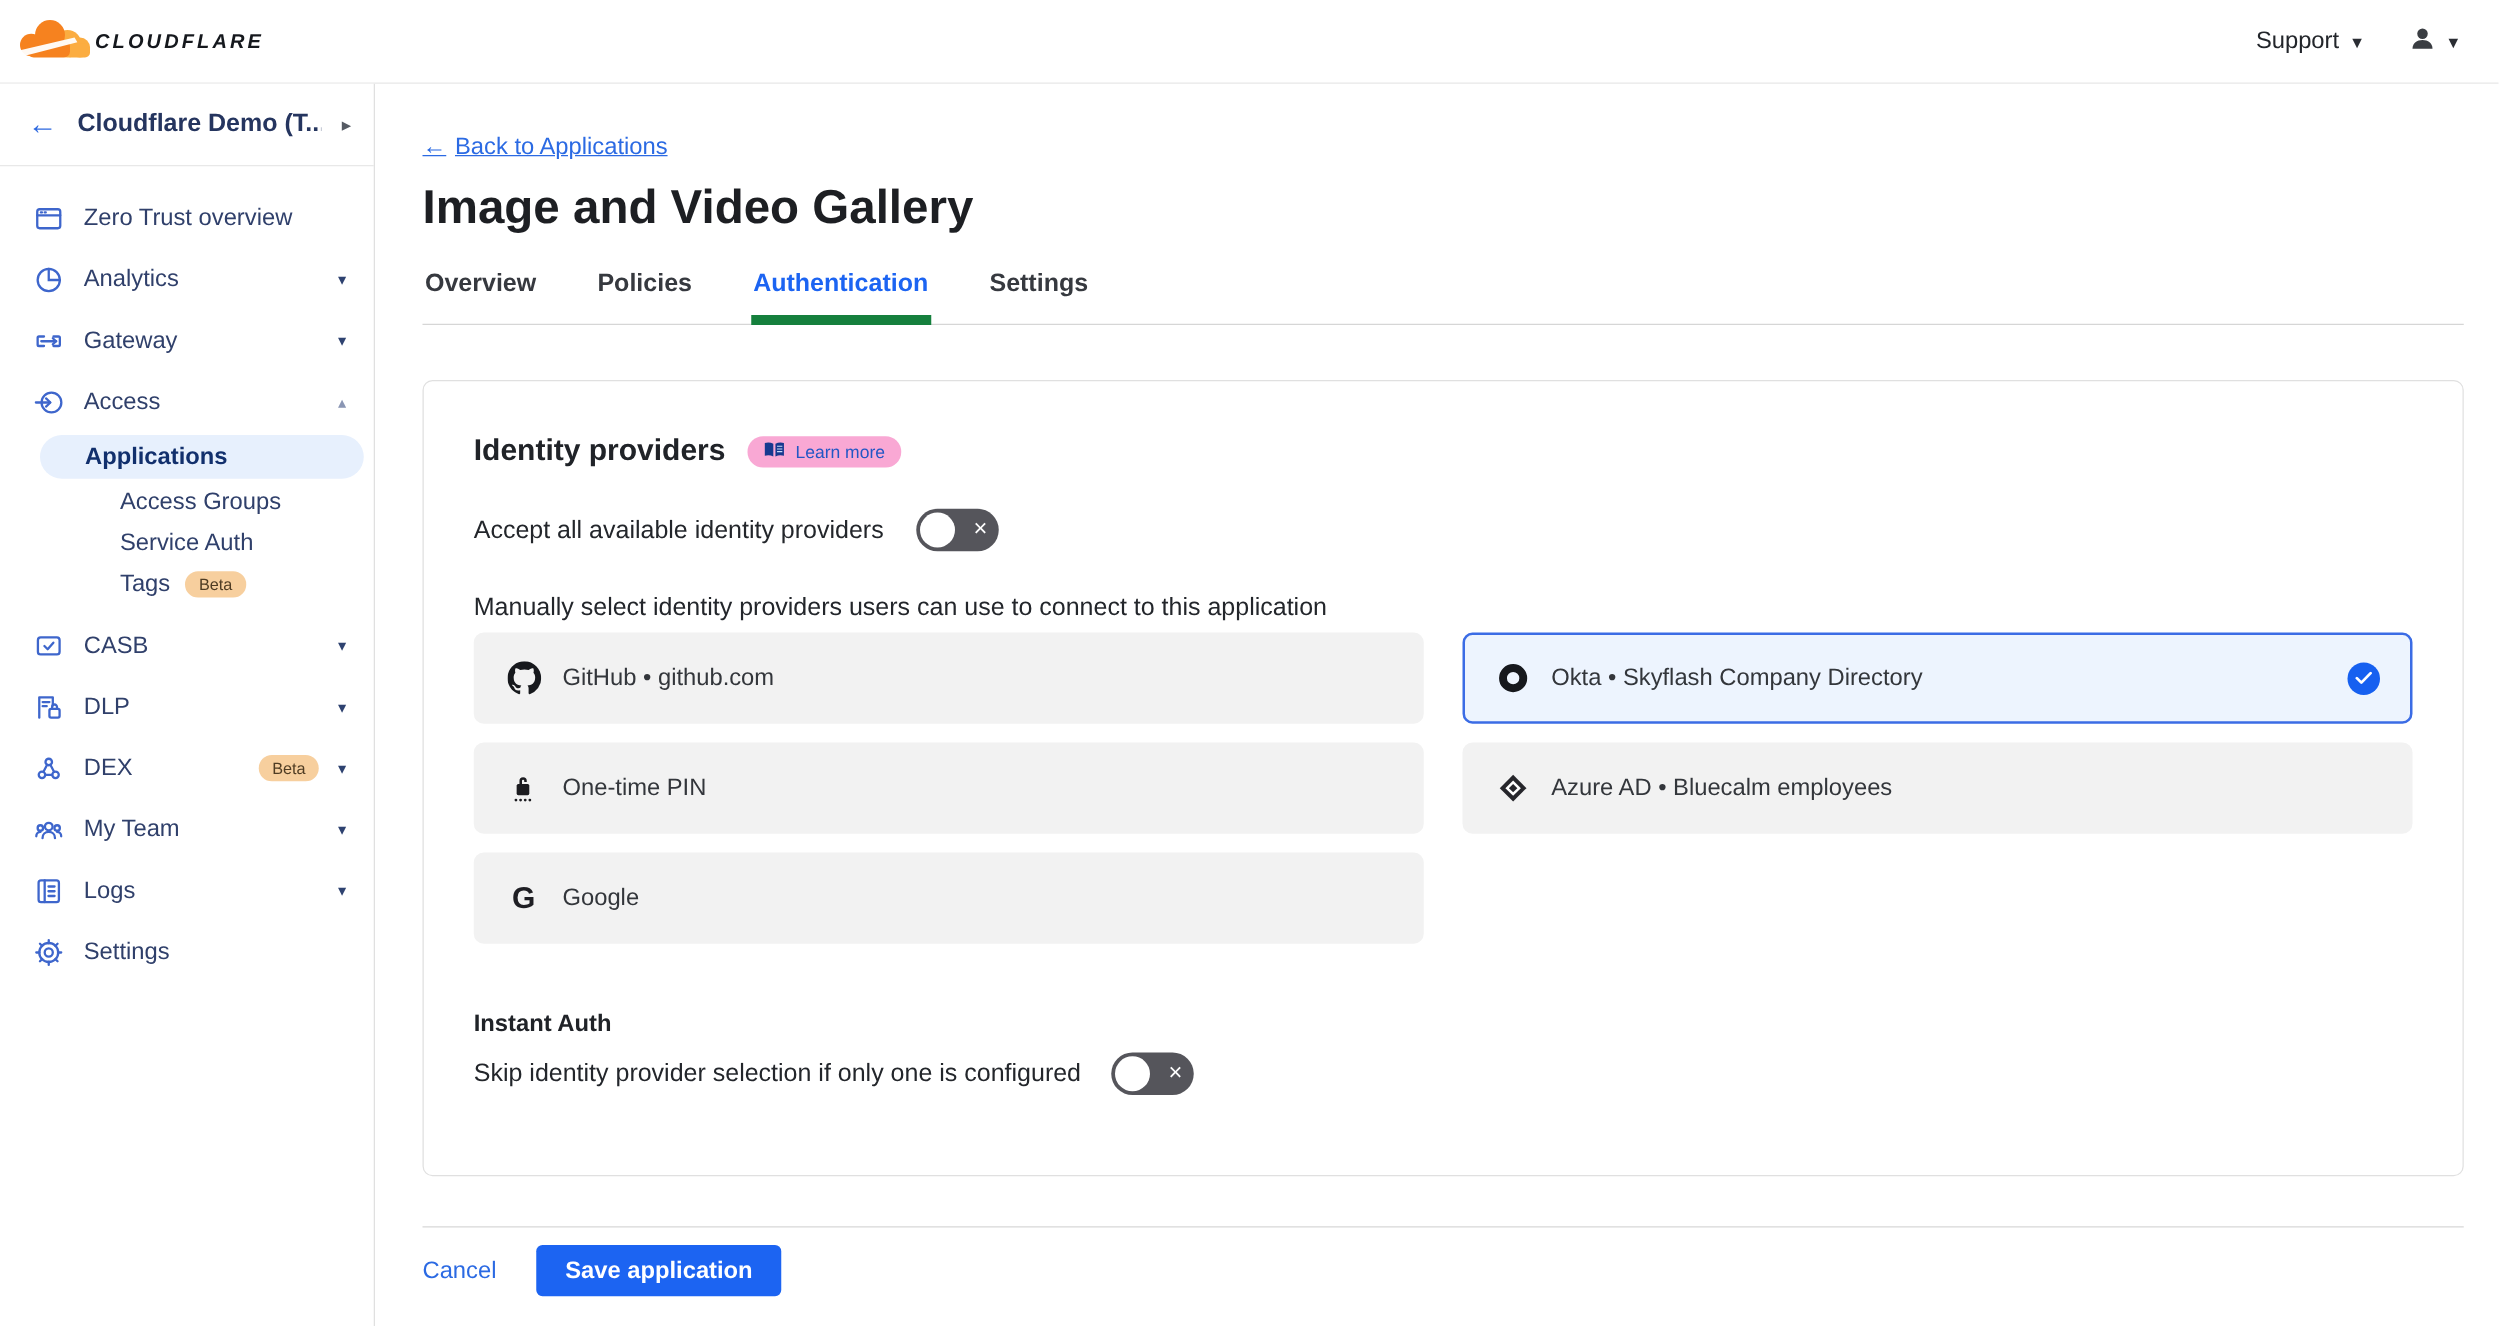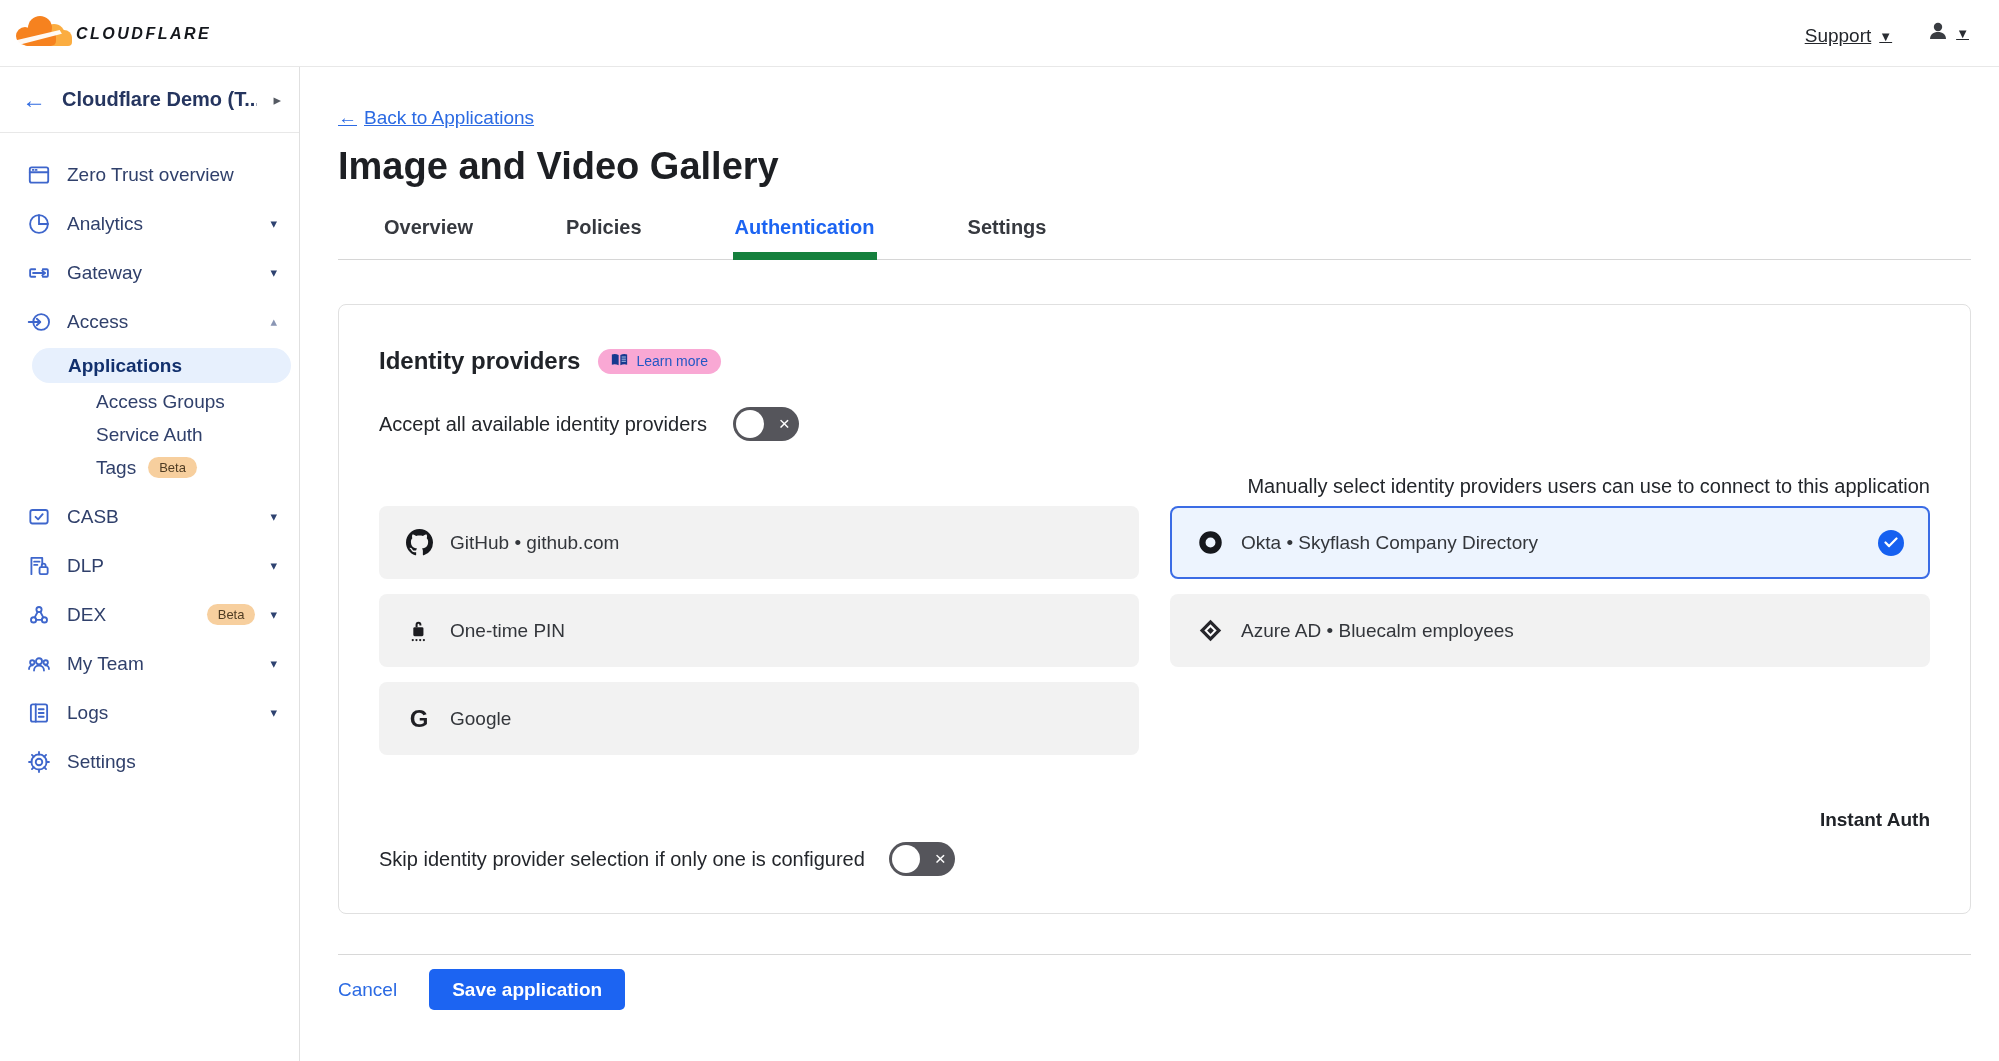--- a/index.html
+++ b/index.html
@@ -4,21 +4,21 @@
 <style>
   * { box-sizing: border-box; margin: 0; padding: 0; }
   html,body { width:1999px; height:1061px; background:#fff; overflow:hidden;
     font-family:"Liberation Sans", sans-serif; color:#24272c; }
 
   
   .topbar { height:67px; display:flex; align-items:center; justify-content:space-between;
     padding:0 30px 0 14px; border-bottom:1px solid #e8e8e8; background:#fff; }
   .logo { display:flex; flex-direction:row; align-items:center; width:132px; cursor:pointer;font-style:italic; }
   .logo-text { font-size:16px; font-weight:bold; letter-spacing:2.5px; color:#15181d; margin-top:1px; }
-  .topbar-right { display:flex; align-items:flex-end; gap:34px;text-decoration:underline; }
+  .topbar-right { display:flex; align-items:center; gap:34px; }
   .support { display:flex; align-items:center; gap:8px; font-size:19px; color:#23262b; cursor:pointer; }
   .caret-dn { font-size:13px; color:#2a2d33; }
   .account-menu { display:flex; align-items:center; gap:6px; cursor:pointer; }
 
   
   .shell { display:flex; height:994px; }
   .sidebar { width:300px; border-right:1px solid #e0e0e0; background:#fff; flex-shrink:0; }
   .sidebar-header { height:66px; display:flex; align-items:center; gap:16px;
     padding:0 18px 0 22px; border-bottom:1px solid #e8e8e8; }
   .back-arrow { color:#2f6ae0; font-size:24px; line-height:1; cursor:pointer; }
@@ -39,25 +39,25 @@
     background:#e7f0fd; color:#12306d; font-weight:bold; }
   .beta-badge { margin-left:12px; background:#f7cf9e; color:#4f3c23; font-size:13px;
     padding:3px 11px; border-radius:11px; }
 
   
   main { flex:1; padding:40px 28px 0 38px; }
   .back-link { display:inline-flex; gap:7px; font-size:19px; color:#2b6ae3;
     text-decoration:underline; cursor:pointer; }
   .page-title { font-size:38px; font-weight:bold; color:#1d1f23; margin:16px 0 22px; }
   .tabs { display:flex; gap:45px; border-bottom:1px solid #d6d6d6; }
-  .tab { font-size:20px; font-weight:600; color:#36393f; padding:6px 2px 13px; cursor:pointer;margin-left:44px; }
+  .tab { font-size:20px; font-weight:600; color:#36393f; padding:6px 2px 13px; cursor:pointer; }
   .tab.active { color:#1c64f2; border-bottom:8px solid #15803d; margin-bottom:-1px; }
 
   .card { margin-top:44px; border:1px solid #e0e0e0; border-radius:8px; background:#fff;
-    padding:42px 40px 37px;text-align:right; }
+    padding:42px 40px 64px; }
   .card-heading-row { display:flex; align-items:center; gap:18px; }
   .card-heading { font-size:24px; font-weight:bold; color:#202328; }
   .learn-more { display:inline-flex; align-items:center; gap:8px; background:#f9a8d4;
     border-radius:13px; padding:4px 13px; font-size:14px; color:#2257c5; cursor:pointer; }
 
   .toggle-row { margin-top:32px; display:flex; align-items:center; gap:26px; }
   .toggle-label { font-size:20px; color:#23262b; }
   .toggle { position:relative; width:66px; height:34px; border-radius:17px; background:#55555b;
     cursor:pointer; flex-shrink:0; }
   .toggle .knob { position:absolute; left:3px; top:3px; width:28px; height:28px;

